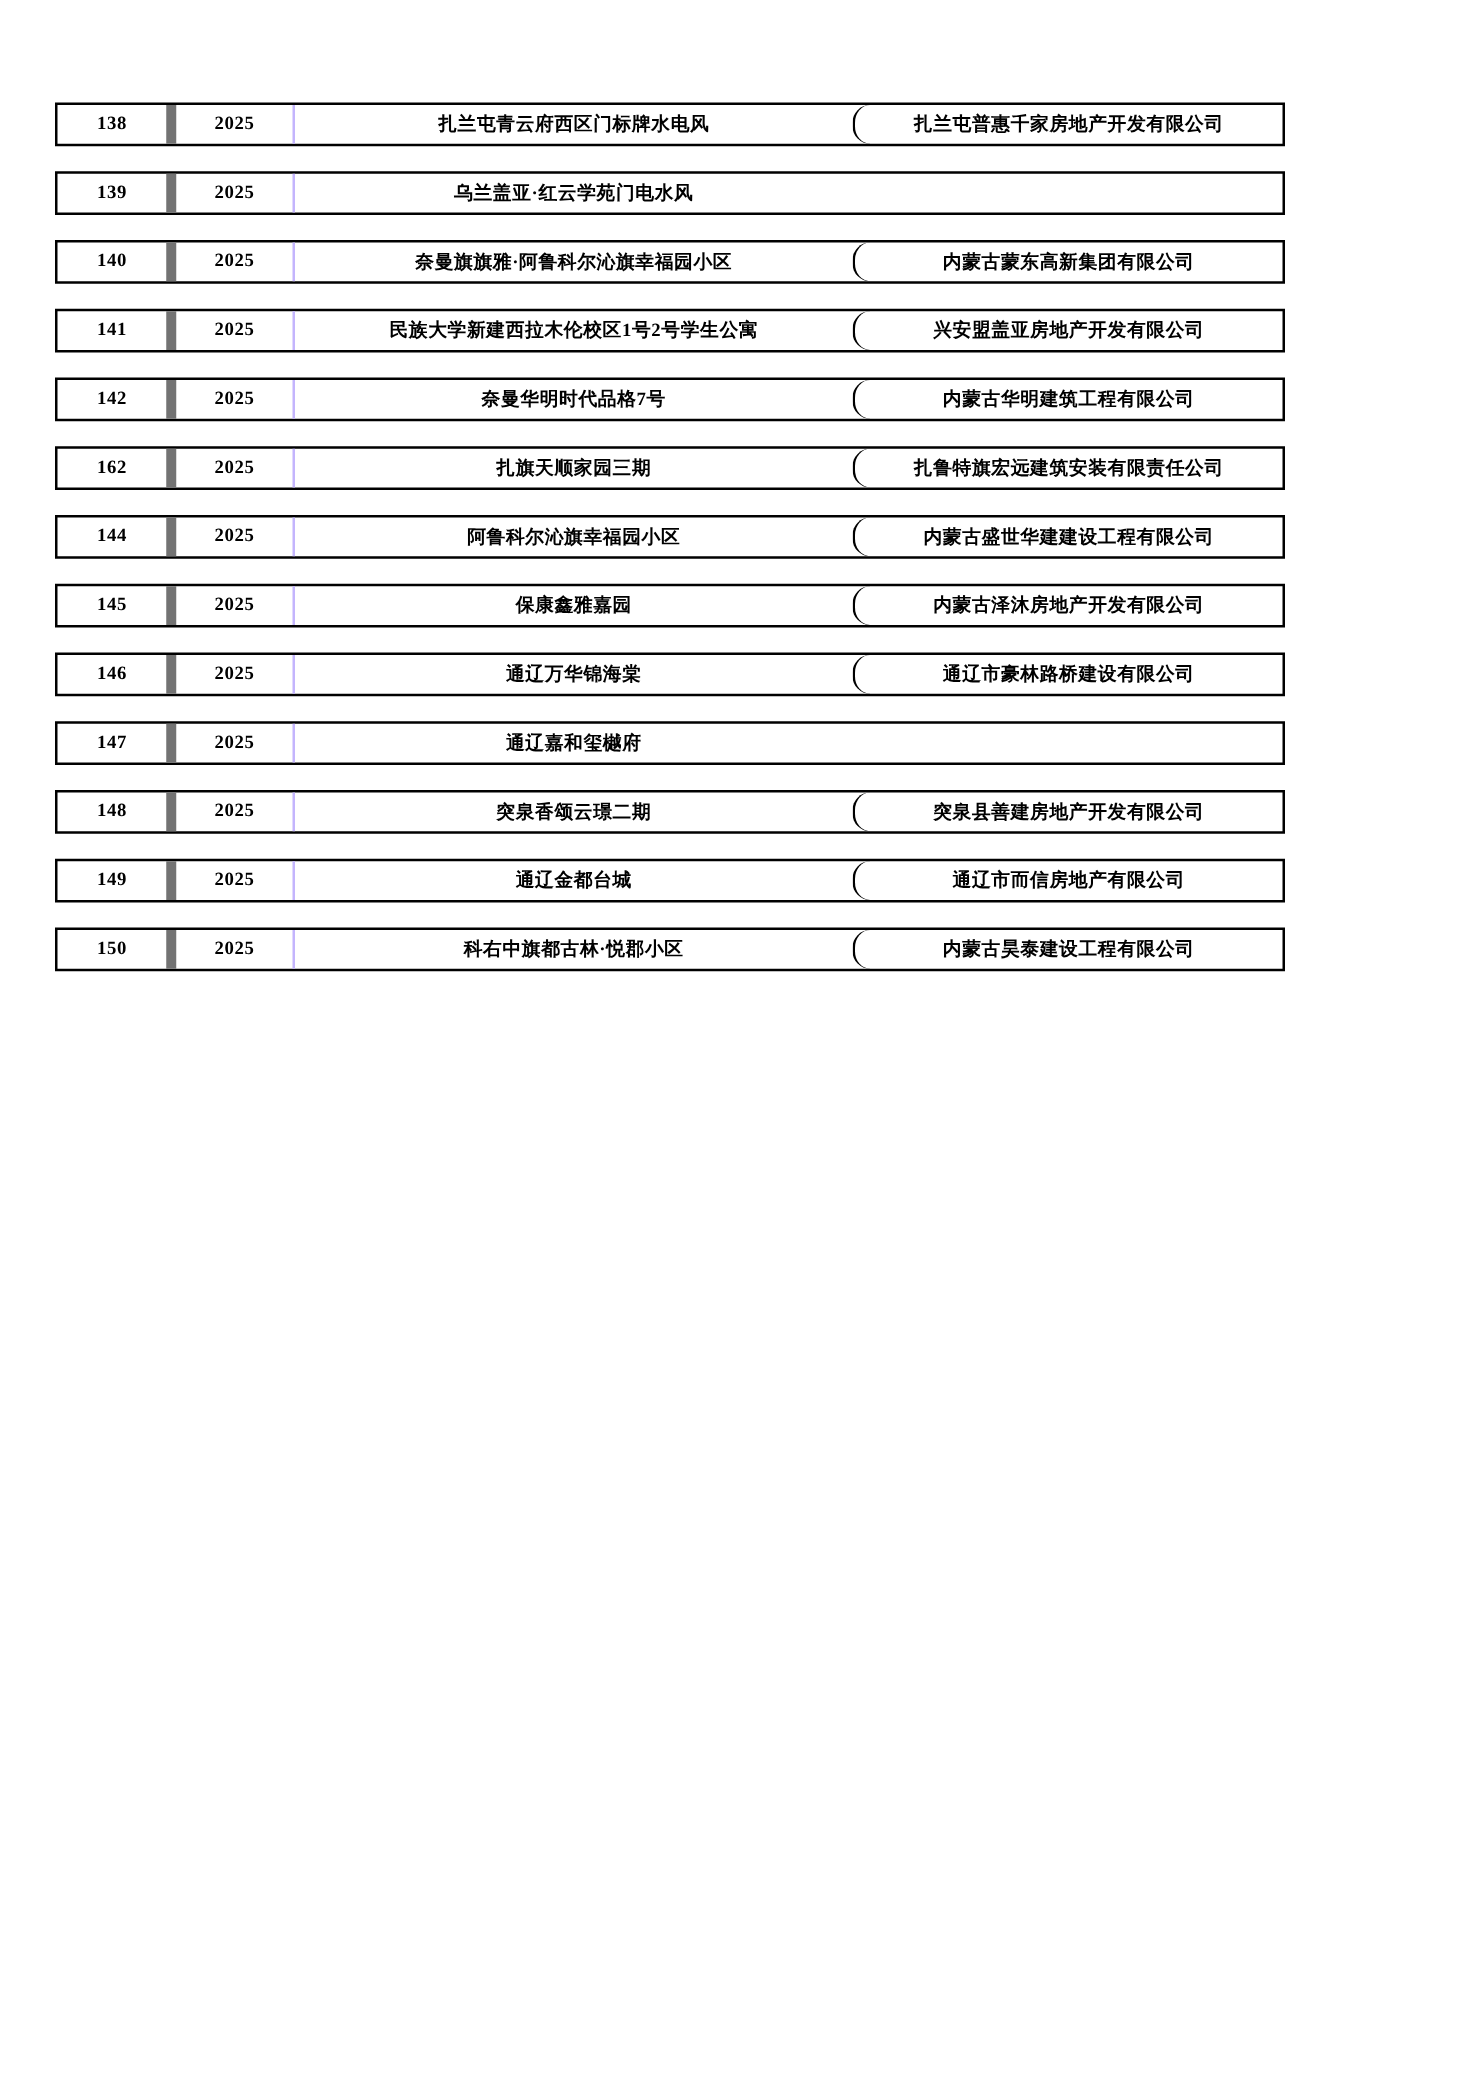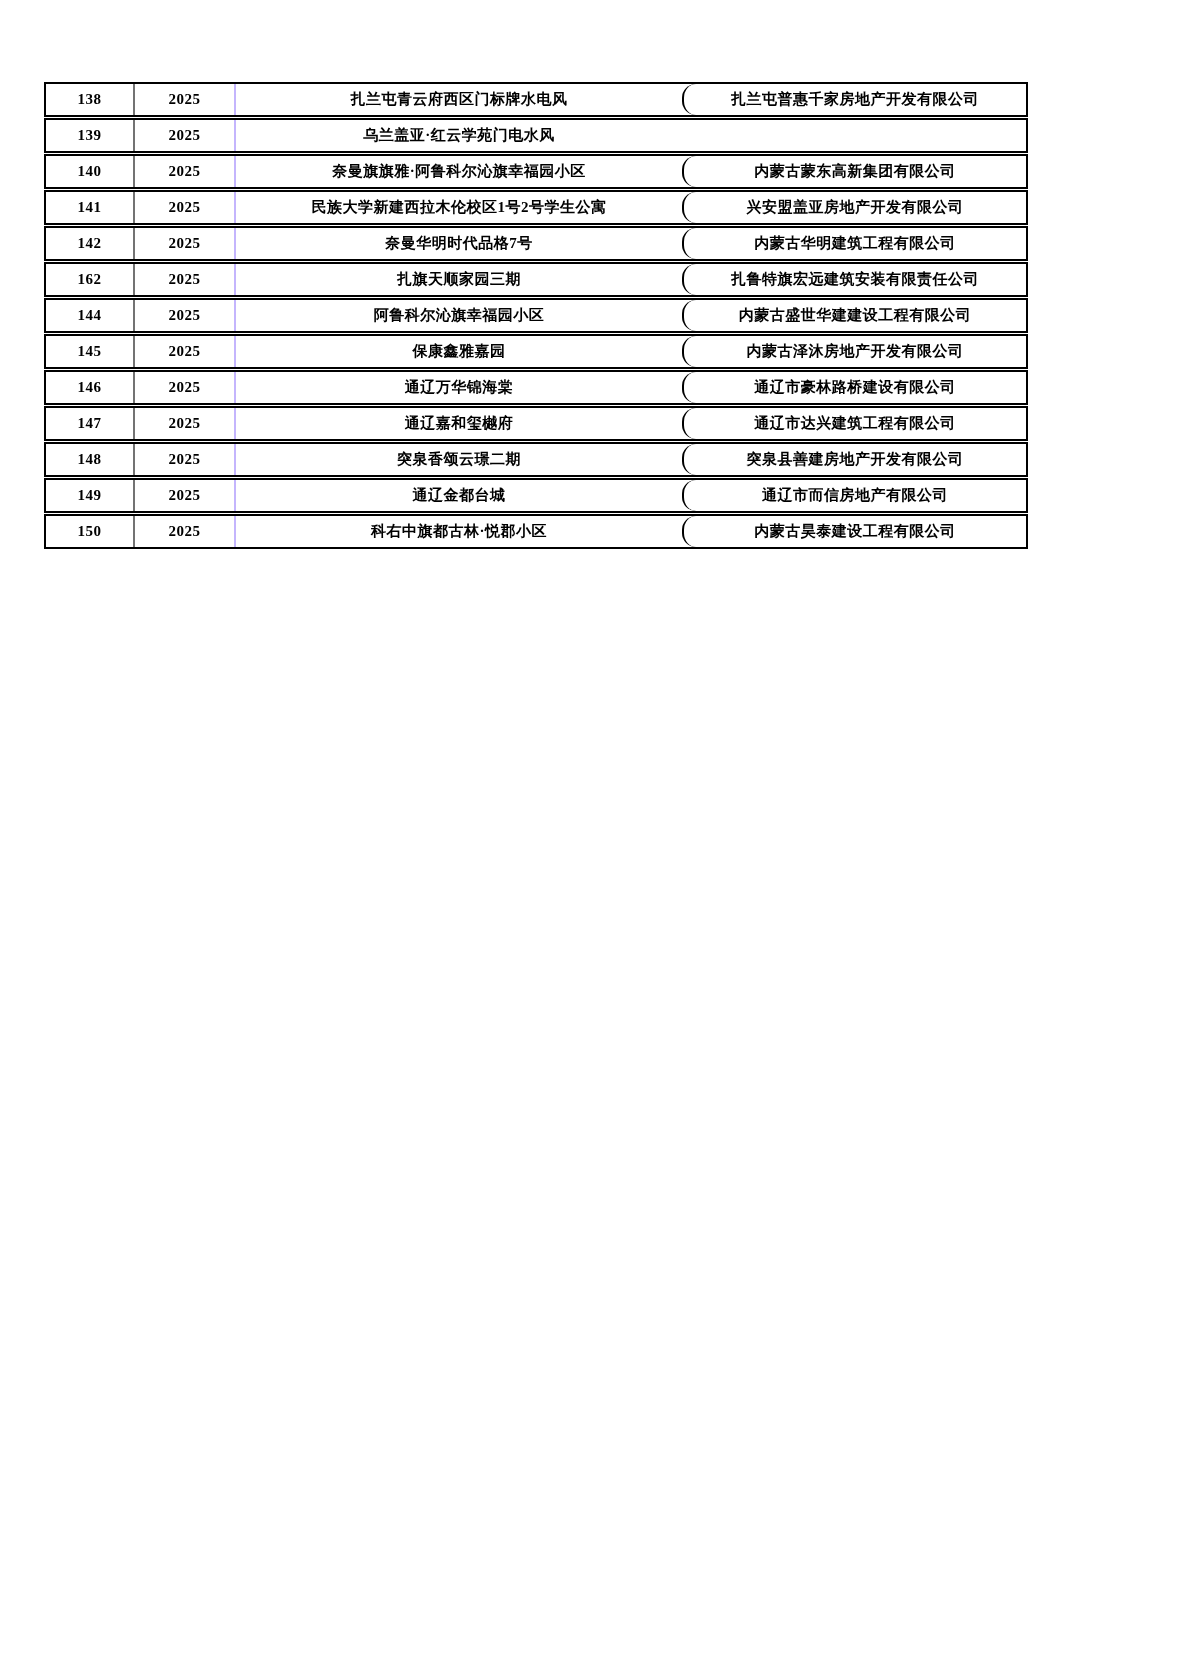--- a/index.html
+++ b/index.html
@@ -19,36 +19,36 @@
     left: 44px;
     top: 82px;
     width: 984px;
   }
   .t-row {
     display: flex;
     align-items: stretch;
     border: 2px solid #000;
     box-sizing: border-box;
     height: 35px;
-    margin-bottom: 1px;
+    margin-bottom: 20px;
     background: #ffffff;
   }
   .t-cell {
     display: flex;
     align-items: center;
     justify-content: center;
     box-sizing: border-box;
     font-size: 15px;
     font-weight: bold;
     white-space: nowrap;
     overflow: hidden;
     letter-spacing: 0.5px;
   }
   .c-no     { width: 87px; }
-  .c-year   { width: 101px; border-left: 2px solid #737373; }
+  .c-year   { width: 101px; border-left: 8px solid #737373; }
   .c-project{ width: 448px; border-left: 2px solid #c4b5fd; }
   .c-company{ flex: 1;      border-left: 2px solid #000; border-radius: 14px; }
 </style>
 </head>
 <body>
 
 <div class="doc-table" id="doc-table">
   <div class="t-row">
     <div class="t-cell c-no">138</div>
     <div class="t-cell c-year">2025</div>
@@ -108,21 +108,20 @@
     <div class="t-cell c-no">146</div>
     <div class="t-cell c-year">2025</div>
     <div class="t-cell c-project">通辽万华锦海棠</div>
     <div class="t-cell c-company">通辽市豪林路桥建设有限公司</div>
   </div>
 
   <div class="t-row">
     <div class="t-cell c-no">147</div>
     <div class="t-cell c-year">2025</div>
     <div class="t-cell c-project">通辽嘉和玺樾府</div>
-    <div class="t-cell c-company">通辽市达兴建筑工程有限公司</div>
   </div>
 
   <div class="t-row">
     <div class="t-cell c-no">148</div>
     <div class="t-cell c-year">2025</div>
     <div class="t-cell c-project">突泉香颂云璟二期</div>
     <div class="t-cell c-company">突泉县善建房地产开发有限公司</div>
   </div>
 
   <div class="t-row">

